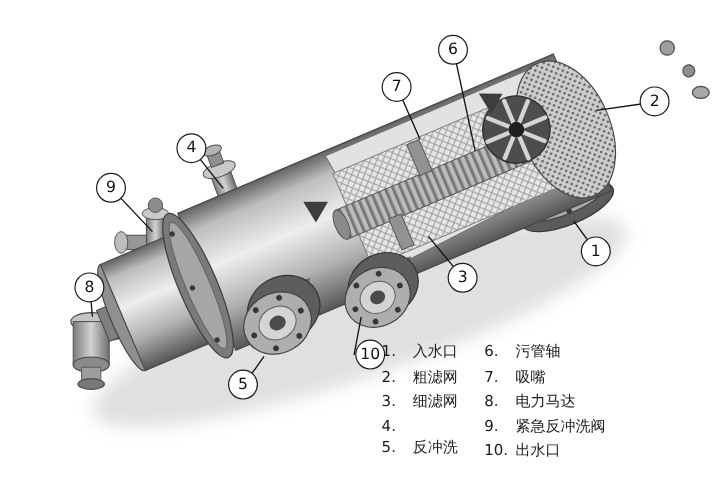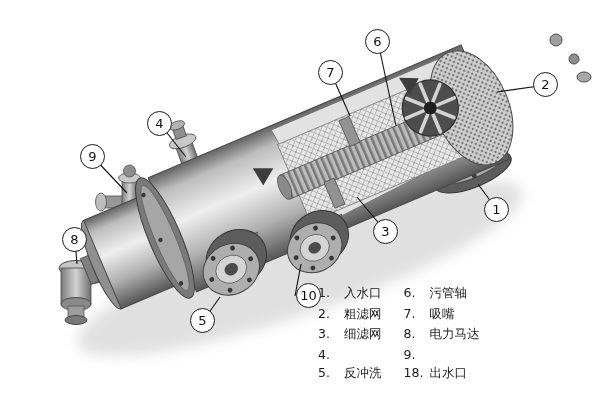--- a/index.html
+++ b/index.html
@@ -253,21 +253,22 @@
       <div class="row">
         <span class="num">7.</span>
         <span class="lbl">吸嘴</span>
       </div>
       <div class="row">
         <span class="num">8.</span>
         <span class="lbl">电力马达</span>
       </div>
       <div class="row">
         <span class="num">9.</span>
-      </div>
-      <div class="row">
-        <span class="num">18.</span>
+        <span class="lbl">紧急反冲洗阀</span>
+      </div>
+      <div class="row">
+        <span class="num">10.</span>
         <span class="lbl">出水口</span>
       </div>
     </div>
   </div>
 
 </div>
 
 </body></html>

